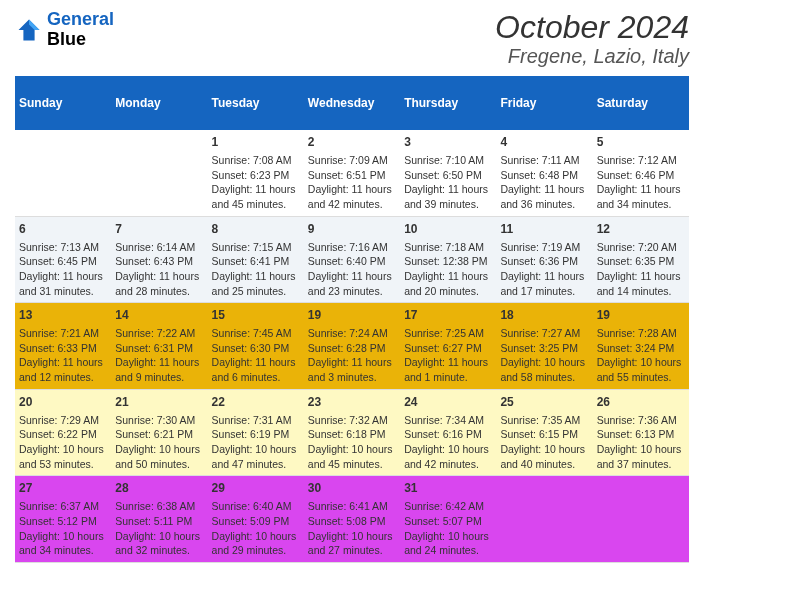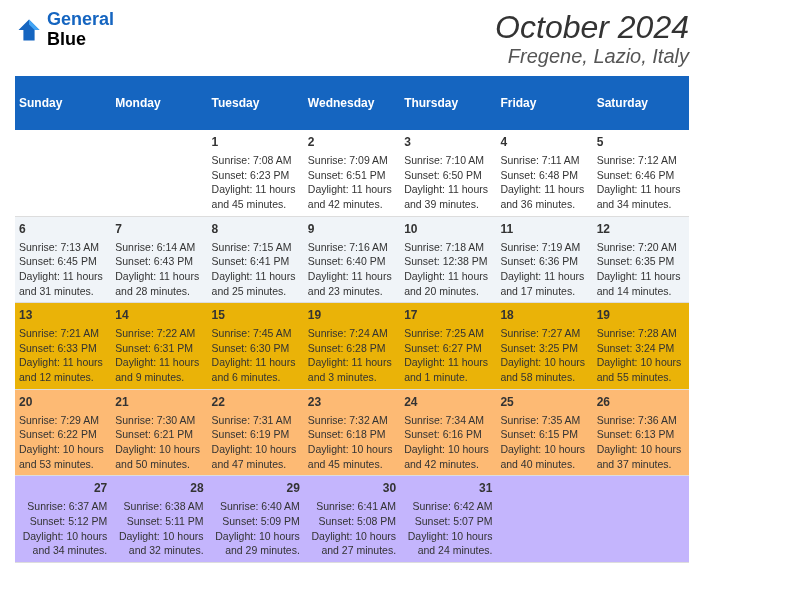--- a/index.html
+++ b/index.html
@@ -85,22 +85,22 @@
     .day-num {
       font-weight: bold;
       font-size: 12px;
       display: block;
       margin-bottom: 2px;
     }
     
     .row-group-1 td { background-color: #fff; }
     .row-group-2 td { background-color: #f0f4f8; }
     .row-group-3 td { background-color: #eab308; }
-    .row-group-4 td { background-color: #fdba74; }
-    .row-group-5 td { background-color: #c4b5fd; text-align: right; }
+    .row-group-4 td { background-color: #fef9c3; }
+    .row-group-5 td { background-color: #d946ef; }
   </style>
 </head>
 <body>
 
 <div class="page">
   <div class="header">
     <div class="logo">
       <svg class="logo-icon" viewBox="0 0 40 40">
         <polygon points="20,5 35,20 28,20 28,35 12,35 12,20 5,20" fill="#1565c0"></polygon>
         <polygon points="20,5 35,20 28,20 20,12" fill="#42a5f5"></polygon>

